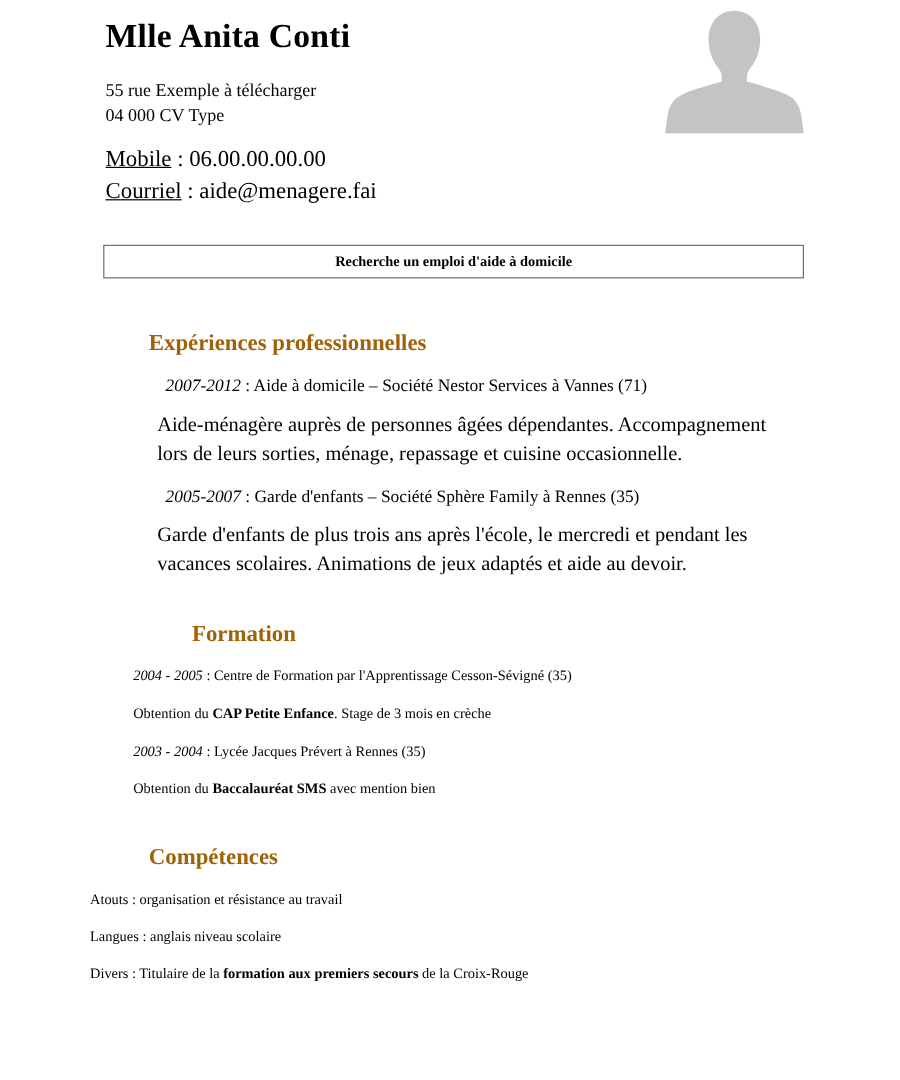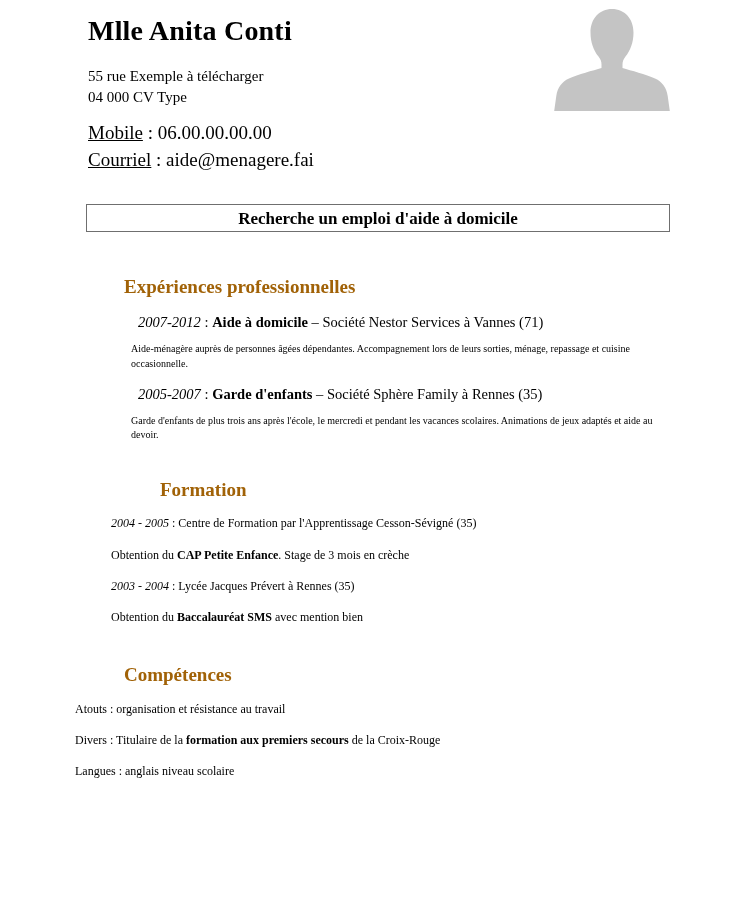--- a/index.html
+++ b/index.html
@@ -75,21 +75,21 @@
     top: 204px;
     width: 584px;
     height: 28px;
     border: 1px solid #6f6f6f;
     box-sizing: border-box;
     display: flex;
     align-items: center;
     justify-content: center;
   }
   .objective-text {
-    font-size: 17px;
+    font-size: 12px;
     font-weight: bold;
     line-height: 1;
     white-space: nowrap;
   }
 
   
   .sections {
     position: absolute;
     left: 0;
     top: 276px;
@@ -108,26 +108,26 @@
 
   .entry { margin: 0 0 0 0; }
 
   .entry-head {
     margin: 0 0 0 138px;
     font-size: 14.5px;
     line-height: 1.35;
     padding-bottom: 10px;
   }
   .entry-period { font-style: italic; }
-  .entry-role { font-weight: bold; }
+  .entry-role { font-weight: normal; }
 
   .entry-desc {
     margin: 0 12px 0 131px;
     width: 536px;
-    font-size: 10px;
+    font-size: 17px;
     line-height: 1.42;
     padding-bottom: 14px;
     text-align: left;
   }
 
   .simple-line {
     margin: 0 0 0 75px;
     width: 540px;
     font-size: 12px;
     line-height: 1.35;
@@ -243,24 +243,24 @@
     <div class="section section-skills">
       <div class="section-title">Compétences</div>
 
       <div class="entries">
 
         <div class="simple-line">
           <span class="it"></span><span>Atouts : organisation et résistance au travail</span><span class="bd"></span><span></span>
         </div>
 
         <div class="simple-line">
+          <span class="it"></span><span>Langues : anglais niveau scolaire</span><span class="bd"></span><span></span>
+        </div>
+
+        <div class="simple-line">
           <span class="it"></span><span>Divers : Titulaire de la </span><span class="bd">formation aux premiers secours</span><span> de la Croix-Rouge</span>
-        </div>
-
-        <div class="simple-line">
-          <span class="it"></span><span>Langues : anglais niveau scolaire</span><span class="bd"></span><span></span>
         </div>
 
       </div>
     </div>
 
   </div>
 </div>
 
 </body></html>

